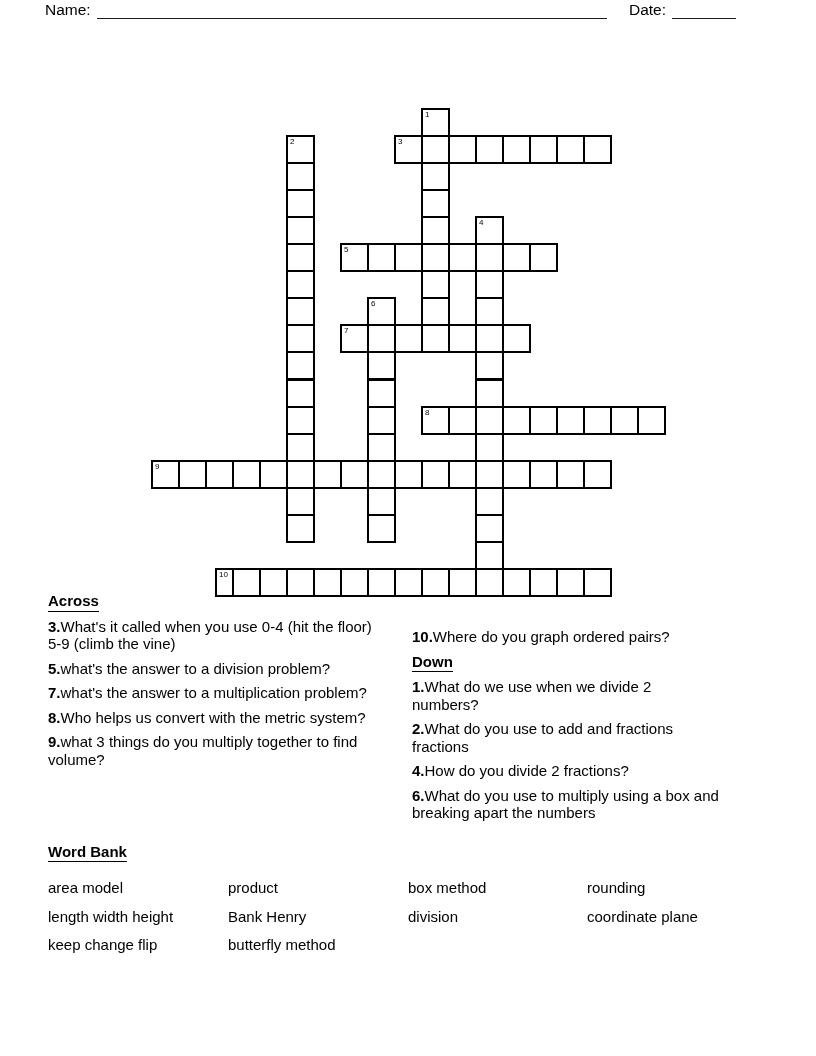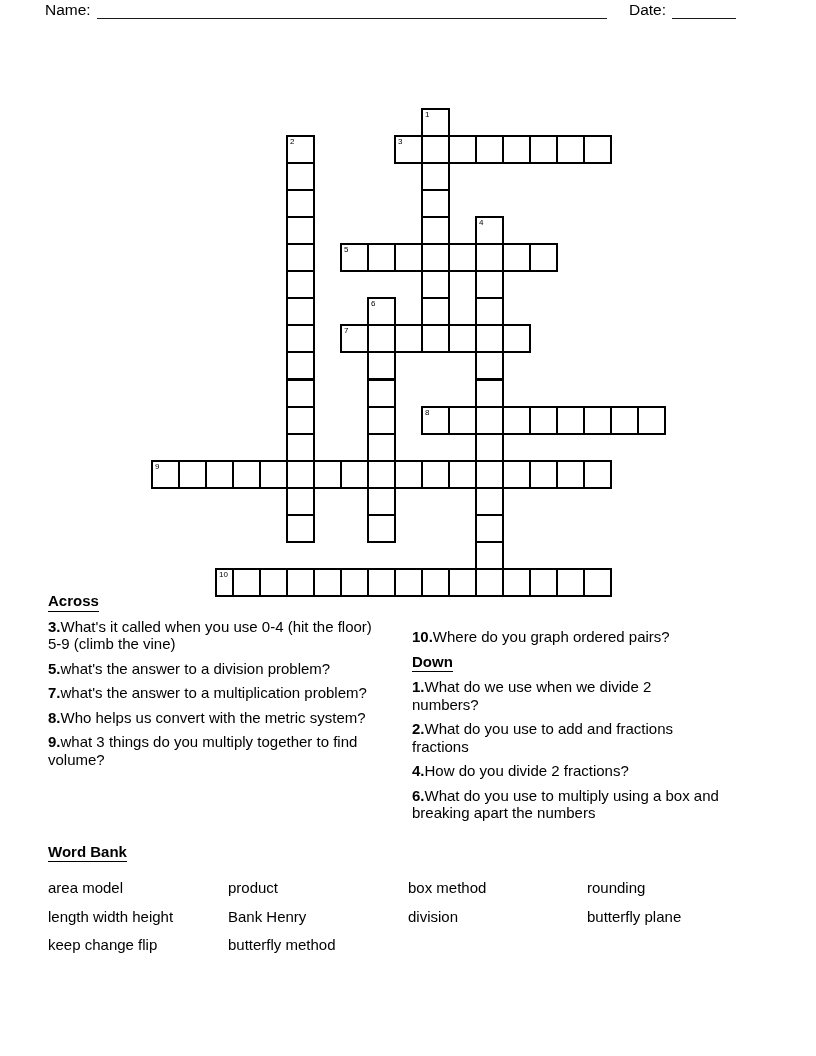--- a/index.html
+++ b/index.html
@@ -221,19 +221,19 @@
   <div id="word-bank">
     <h3 class="section-heading">Word Bank</h3>
     <div class="wb-grid">
       <span>area model</span>
       <span>product</span>
       <span>box method</span>
       <span>rounding</span>
       <span>length width height</span>
       <span>Bank Henry</span>
       <span>division</span>
-      <span>butterfly plane</span>
+      <span>coordinate plane</span>
       <span>keep change flip</span>
       <span>butterfly method</span>
     </div>
   </div>
 
 </div>
 
 </body></html>

